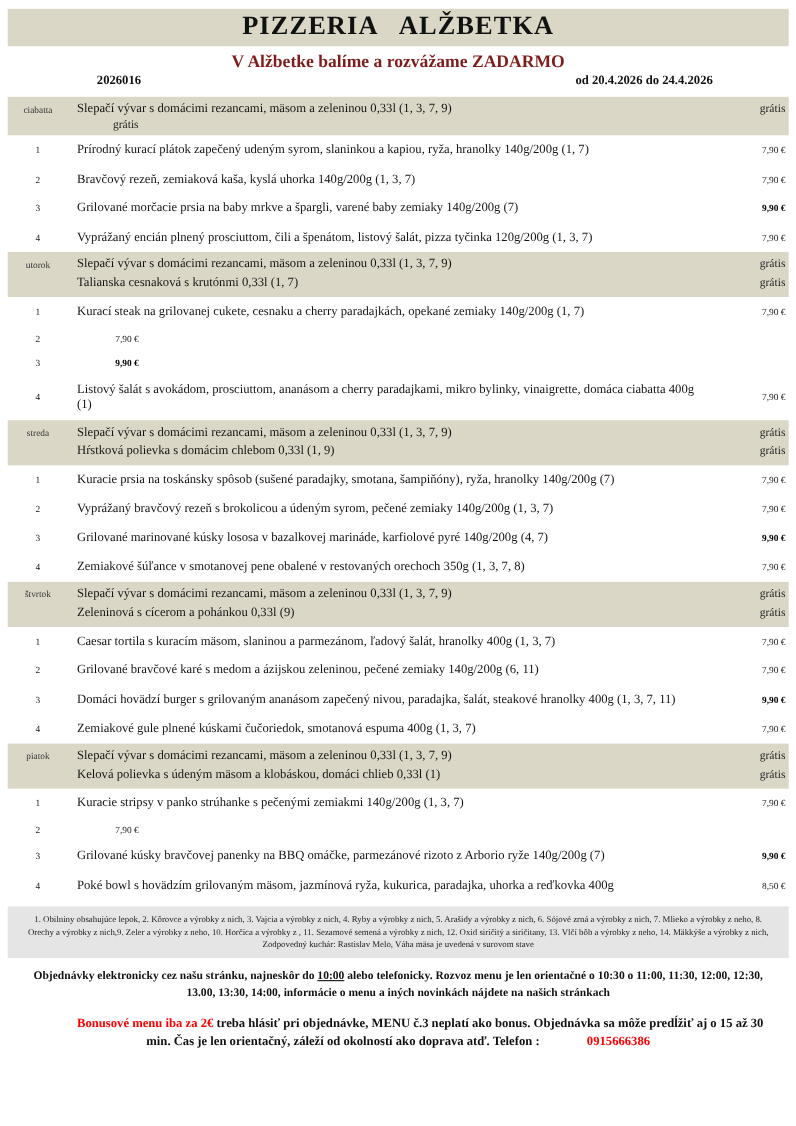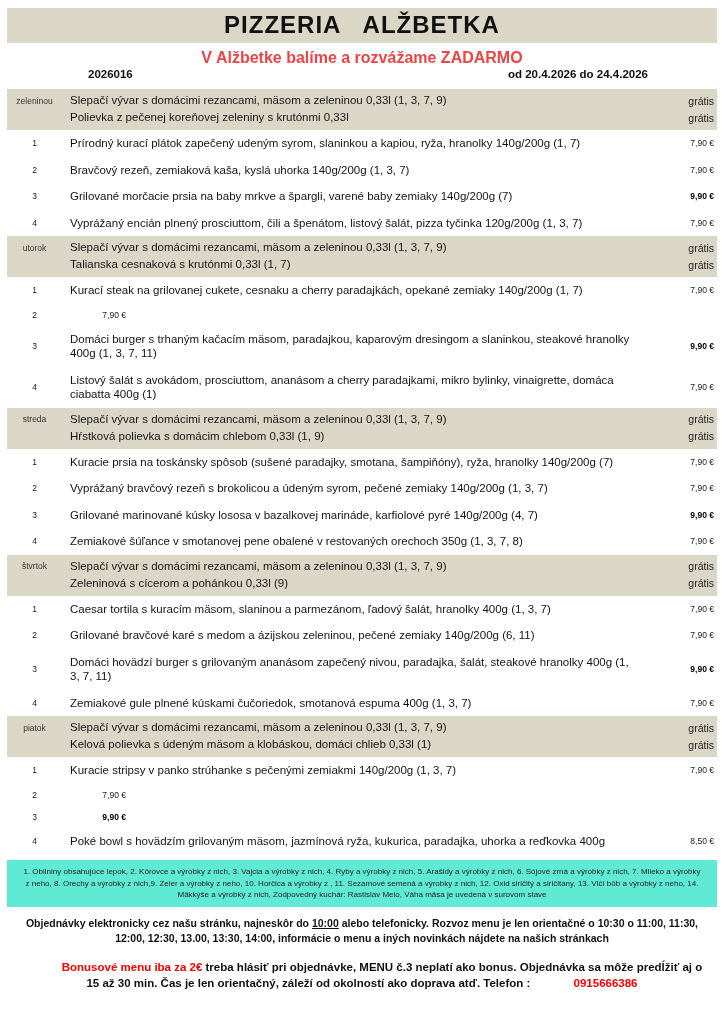--- a/index.html
+++ b/index.html
@@ -1,27 +1,27 @@
 <!DOCTYPE html>
 <html lang="sk"><head>
 <meta charset="utf-8">
 <style>
   html,body{margin:0;padding:0;background:#ffffff;}
   .page{
     width:724px;height:1024px;background:#ffffff;position:relative;
-    font-family:Liberation Sans, sans-serif;color:#1c1c1c;overflow:hidden;box-sizing:border-box;
+    font-family:Liberation Serif, serif;color:#1c1c1c;overflow:hidden;box-sizing:border-box;
   }
   .title-band{
     margin:8px 7px 0 7px;background:#dbd7c7;text-align:center;padding:3px 0 4px 0;
   }
   .title-band h1{
     margin:0;font-size:24px;font-weight:bold;color:#111;white-space:pre;letter-spacing:1px;
   }
   .subtitle{
-    text-align:center;font-weight:bold;font-size:16px;color:#ef4444;margin-top:6px;
+    text-align:center;font-weight:bold;font-size:16px;color:#7f1d1d;margin-top:6px;
   }
   .info-row{
     display:flex;justify-content:space-between;font-weight:bold;font-size:11.5px;color:#111;
     margin:1px 76px 9px 88px;
   }
   
   .row{display:flex;margin:0;}
   .cell-left{width:55px;flex:none;text-align:center;font-size:8.5px;color:#222;}
   .cell-text{flex:1;font-size:11.5px;line-height:14.5px;padding:0 10px 0 8px;color:#141414;}
   .cell-price{width:64px;flex:none;text-align:right;padding-right:3px;font-size:8.5px;color:#222;}
@@ -29,21 +29,21 @@
   
   .band{background:#dbd7c7;margin:0 7px;padding:3px 0 4px 0;}
   .srow{align-items:center;}
   .srow .cell-text{line-height:17px;}
   .srow .cell-price{font-size:10.5px;}
   .day-label{font-size:8.5px;color:#333;}
   
   .meal-row{align-items:center;padding:6px 0;margin:0 7px;}
   
   .allergens{
-    margin:6px 7px 0 7px;background:#5eead4;text-align:center;
+    margin:6px 7px 0 7px;background:#e5e5e5;text-align:center;
     font-size:8px;line-height:11.5px;color:#222;padding:6px 14px;
   }
   .orders{
     margin:9px 22px 0 22px;text-align:center;font-weight:bold;font-size:10.5px;line-height:15px;color:#111;
   }
   .orders .u{text-decoration:underline;}
   .bonus{
     margin:13px 18px 0 18px;text-align:center;font-weight:bold;font-size:11.5px;line-height:16px;color:#111;
   }
   .red{color:#ff0000;padding-left:40px;}
@@ -61,27 +61,26 @@
 
   <div class="info-row">
     <span>2026016</span>
     <span>od 20.4.2026 do 24.4.2026</span>
   </div>
 
   <div id="days">
       <section class="day-section">
         <div class="band">
           <div class="row srow">
-            <div class="cell-left day-label">zeleninou</div>
-            <div class="cell-text soup-text">Slepačí vývar s domácimi rezancami, mäsom a zeleninou 0,33l (1, 3, 7, 9)</div>
-            <div class="cell-price gratis">grátis</div>
-          </div>
-          <div class="row srow">
-            <div class="cell-left day-label"></div>
-            <div class="cell-text soup-text">Polievka z pečenej koreňovej zeleniny s krutónmi 0,33l</div>
+            <div class="cell-left day-label">ciabatta</div>
+            <div class="cell-text soup-text">Slepačí vývar s domácimi rezancami, mäsom a zeleninou 0,33l (1, 3, 7, 9)</div>
+            <div class="cell-price gratis">grátis</div>
+          </div>
+          <div class="row srow">
+            <div class="cell-left day-label"></div>
             <div class="cell-price gratis">grátis</div>
           </div>
         </div>
         <div class="row meal-row">
           <div class="cell-left meal-num">1</div>
           <div class="cell-text meal-text">Prírodný kurací plátok zapečený udeným syrom, slaninkou a kapiou, ryža, hranolky 140g/200g (1, 7)</div>
           <div class="cell-price">7,90 €</div>
         </div>
         <div class="row meal-row">
           <div class="cell-left meal-num">2</div>
@@ -116,21 +115,20 @@
           <div class="cell-left meal-num">1</div>
           <div class="cell-text meal-text">Kurací steak na grilovanej cukete, cesnaku a cherry paradajkách, opekané zemiaky 140g/200g (1, 7)</div>
           <div class="cell-price">7,90 €</div>
         </div>
         <div class="row meal-row">
           <div class="cell-left meal-num">2</div>
           <div class="cell-price">7,90 €</div>
         </div>
         <div class="row meal-row">
           <div class="cell-left meal-num">3</div>
-          <div class="cell-text meal-text">Domáci burger s trhaným kačacím mäsom, paradajkou, kaparovým dresingom a slaninkou, steakové hranolky 400g (1, 3, 7, 11)</div>
           <div class="cell-price bold-price">9,90 €</div>
         </div>
         <div class="row meal-row">
           <div class="cell-left meal-num">4</div>
           <div class="cell-text meal-text">Listový šalát s avokádom, prosciuttom, ananásom a cherry paradajkami, mikro bylinky, vinaigrette, domáca ciabatta 400g (1)</div>
           <div class="cell-price">7,90 €</div>
         </div>
       </section>
       <section class="day-section">
         <div class="band">
@@ -217,20 +215,21 @@
           <div class="cell-left meal-num">1</div>
           <div class="cell-text meal-text">Kuracie stripsy v panko strúhanke s pečenými zemiakmi 140g/200g (1, 3, 7)</div>
           <div class="cell-price">7,90 €</div>
         </div>
         <div class="row meal-row">
           <div class="cell-left meal-num">2</div>
           <div class="cell-price">7,90 €</div>
         </div>
         <div class="row meal-row">
           <div class="cell-left meal-num">3</div>
+          <div class="cell-text meal-text">Grilované kúsky bravčovej panenky na BBQ omáčke, parmezánové rizoto z Arborio ryže 140g/200g (7)</div>
           <div class="cell-price bold-price">9,90 €</div>
         </div>
         <div class="row meal-row">
           <div class="cell-left meal-num">4</div>
           <div class="cell-text meal-text">Poké bowl s hovädzím grilovaným mäsom, jazmínová ryža, kukurica, paradajka, uhorka a reďkovka 400g</div>
           <div class="cell-price">8,50 €</div>
         </div>
       </section>
     </div>
 

